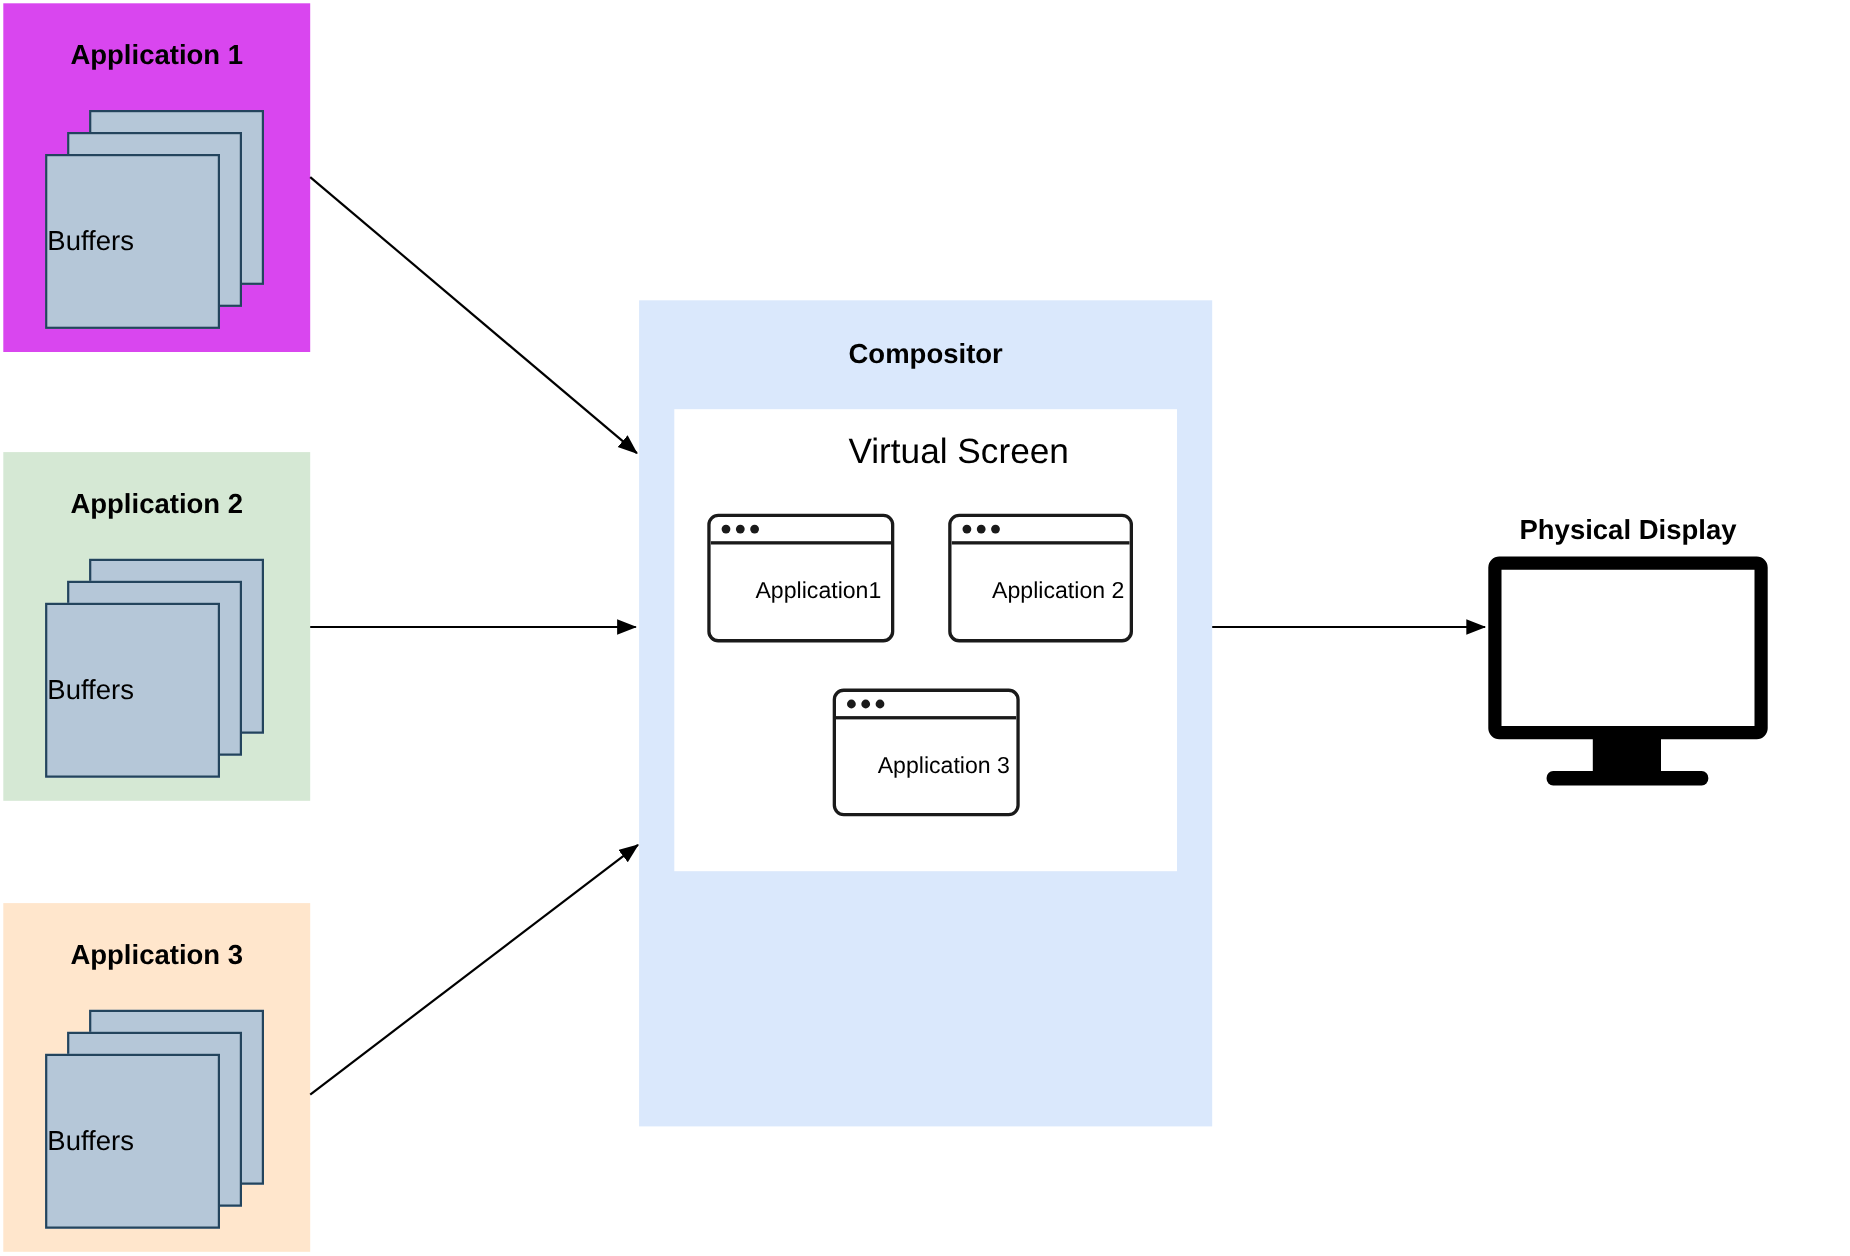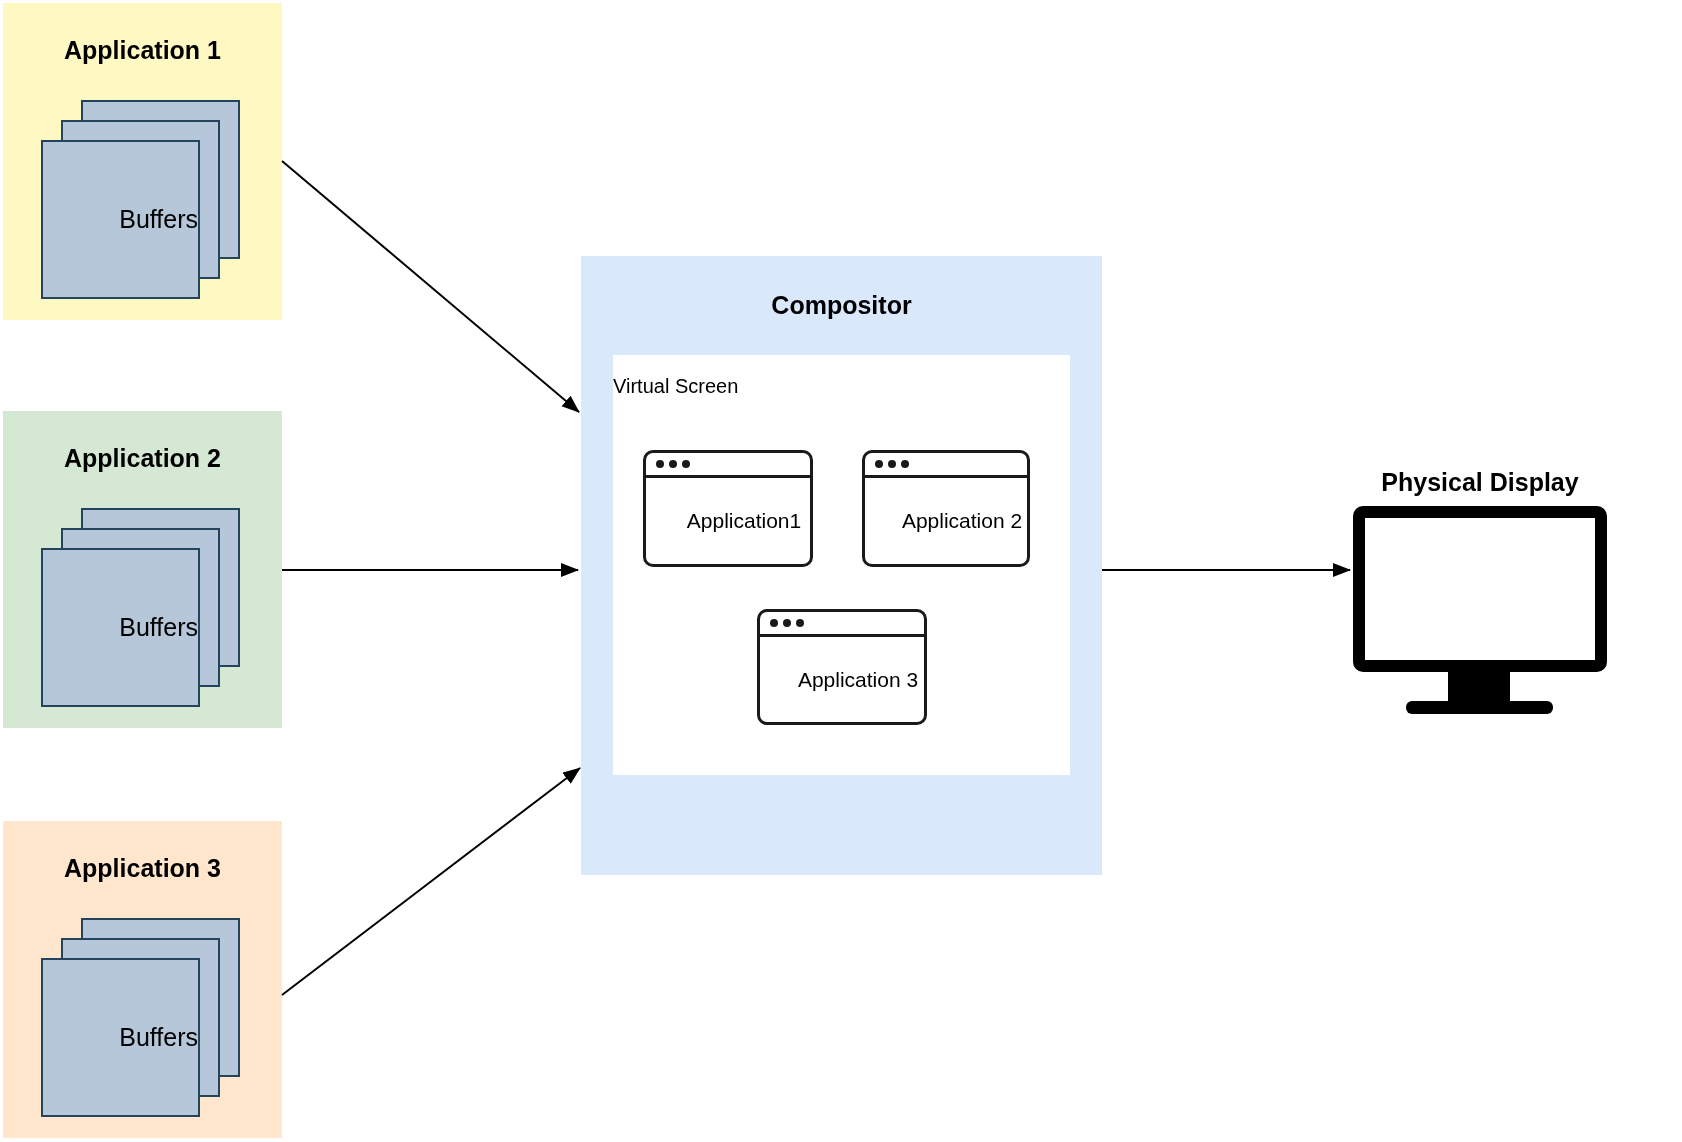--- a/index.html
+++ b/index.html
@@ -3,52 +3,52 @@
 <meta charset="utf-8">
 <style>
   html,body{margin:0;padding:0;}
   body{
     width:1682px;height:1142px;position:relative;background:#ffffff;
     font-family:"Liberation Sans", sans-serif;color:#000;overflow:hidden;
   }
 
   
   .app-box{position:absolute;left:3px;width:279px;height:317px;}
-  .app-box.app1{top:3px;background:#fef9c3;}
+  .app-box.app1{top:3px;background:#d946ef;}
   .app-box.app2{top:411px;background:#d5e8d4;}
   .app-box.app3{top:821px;background:#ffe6cc;}
   .app-title{
     position:absolute;top:33px;left:0;width:100%;text-align:center;
     font-size:25px;font-weight:bold;
   }
   .buffer{
     position:absolute;width:159px;height:159px;
     background:#b5c7d8;border:2px solid #23445d;box-sizing:border-box;
   }
   .buffer.back{left:78px;top:97px;}
   .buffer.middle{left:58px;top:117px;}
   .buffer.front{
-    left:38px;top:137px;display:flex;align-items:center;justify-content:flex-end;
+    left:38px;top:137px;display:flex;align-items:center;justify-content:flex-start;
     font-size:25px;
   }
 
   
   .compositor{
-    position:absolute;left:581px;top:256px;width:521px;height:619px;
+    position:absolute;left:581px;top:273px;width:521px;height:751px;
     background:#dae8fc;
   }
   .compositor-title{
     position:absolute;top:35px;left:0;width:100%;text-align:center;
     font-size:25px;font-weight:bold;
   }
   .virtual-screen{
     position:absolute;left:32px;top:99px;width:457px;height:420px;background:#ffffff;
   }
   .vs-title{
-    position:absolute;top:20px;left:0;width:100%;font-size:20px;
+    position:absolute;top:20px;left:0;width:100%;text-align:center;font-size:32px;padding-left:30px;
   }
   .window{
     position:absolute;background:#ffffff;border:3px solid #1a1a1a;
     border-radius:10px;box-sizing:border-box;overflow:hidden;
   }
   .window.w1{left:30px;top:95px;width:170px;height:117px;}
   .window.w2{left:249px;top:95px;width:168px;height:117px;}
   .window.w3{left:144px;top:254px;width:170px;height:116px;}
   .titlebar{
     height:22px;border-bottom:3px solid #1a1a1a;

